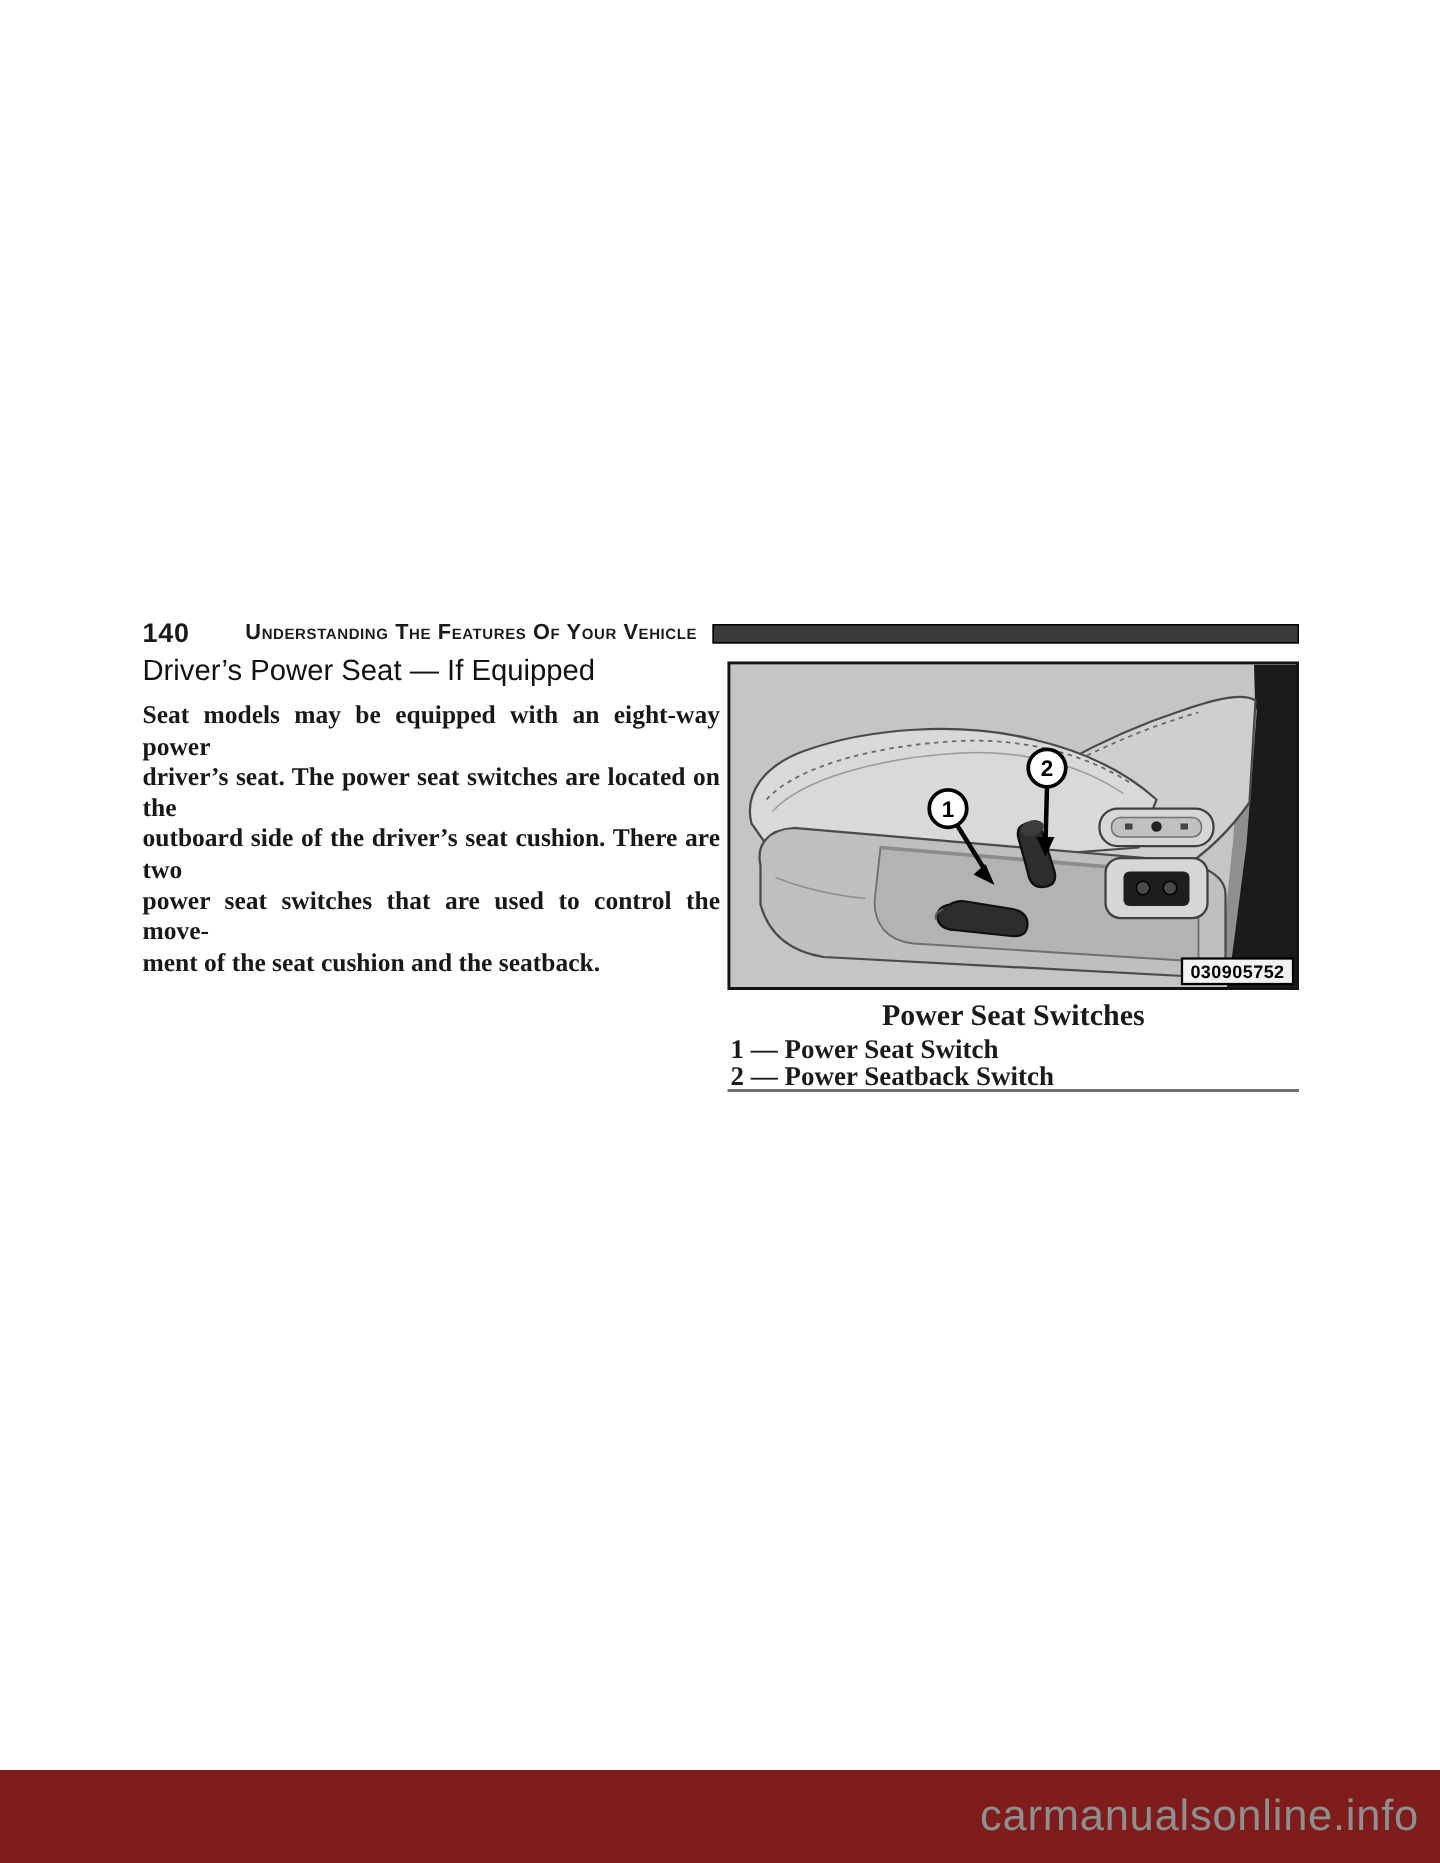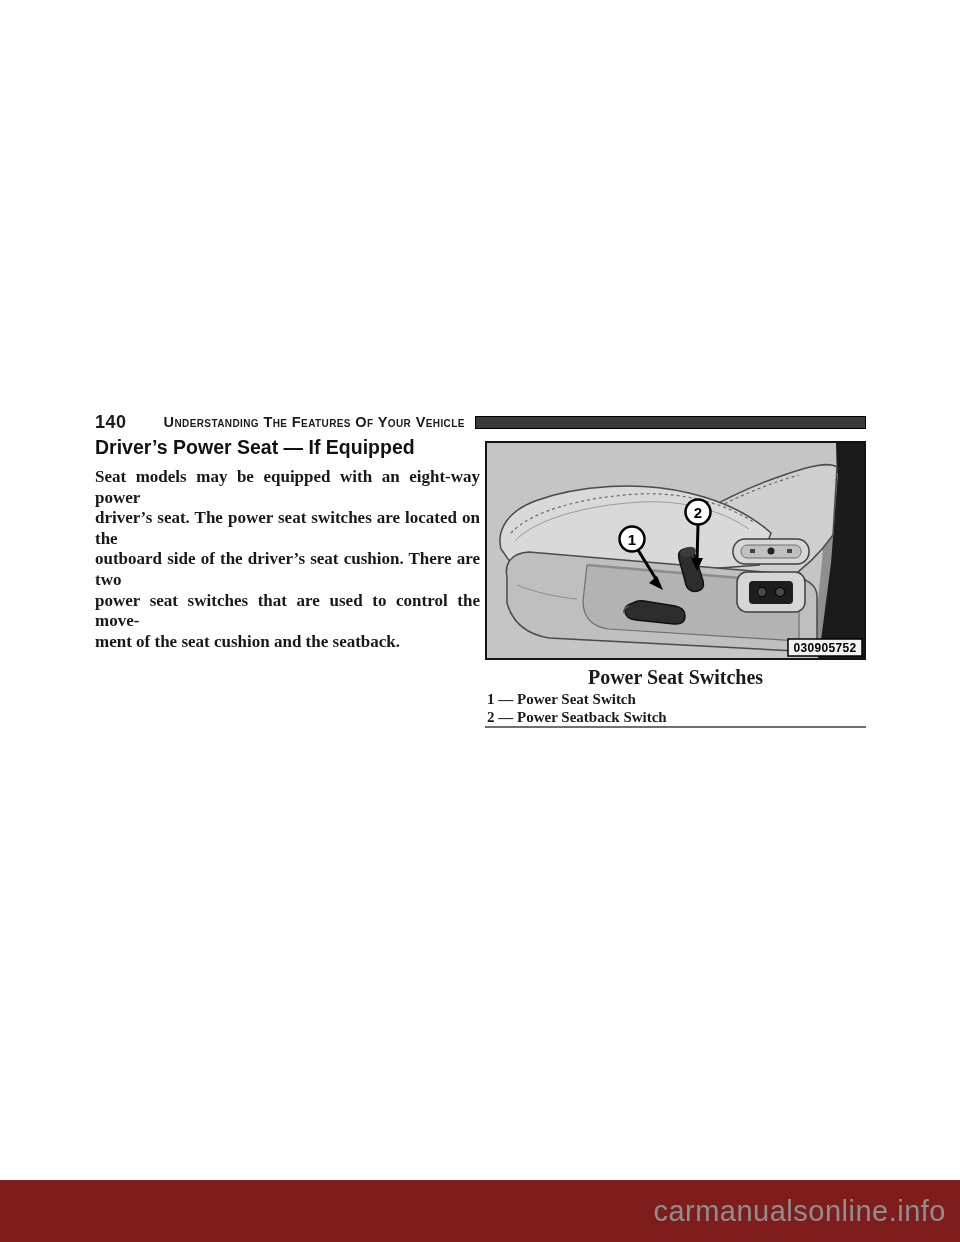--- a/index.html
+++ b/index.html
@@ -40,21 +40,21 @@
     margin-left: 10px;
     background: #3a3a3a;
     border: 1px solid #000;
   }
 
   
   .article-heading {
     position: absolute;
     left: 95px; top: 436px;
     font-family: "Liberation Sans", sans-serif;
-    font-weight: bold;
+    font-weight: normal;
     font-size: 19.5px;
     color: #111;
     white-space: nowrap;
   }
   .bodycopy {
     position: absolute;
     left: 95px; top: 467px;
     width: 385px;
     font-size: 17px;
     font-weight: bold;
@@ -80,21 +80,21 @@
     width: 381px;
     text-align: center;
     font-weight: bold;
     font-size: 20px;
   }
   .figure-legend {
     position: absolute;
     left: 487px; top: 691px;
     width: 379px;
     font-weight: bold;
-    font-size: 15px;
+    font-size: 18px;
     line-height: 17.5px;
     list-style: none;
   }
   .legend-rule {
     position: absolute;
     left: 485px; top: 726px;
     width: 381px; height: 2px;
     background: #6f6f6f;
   }
 

